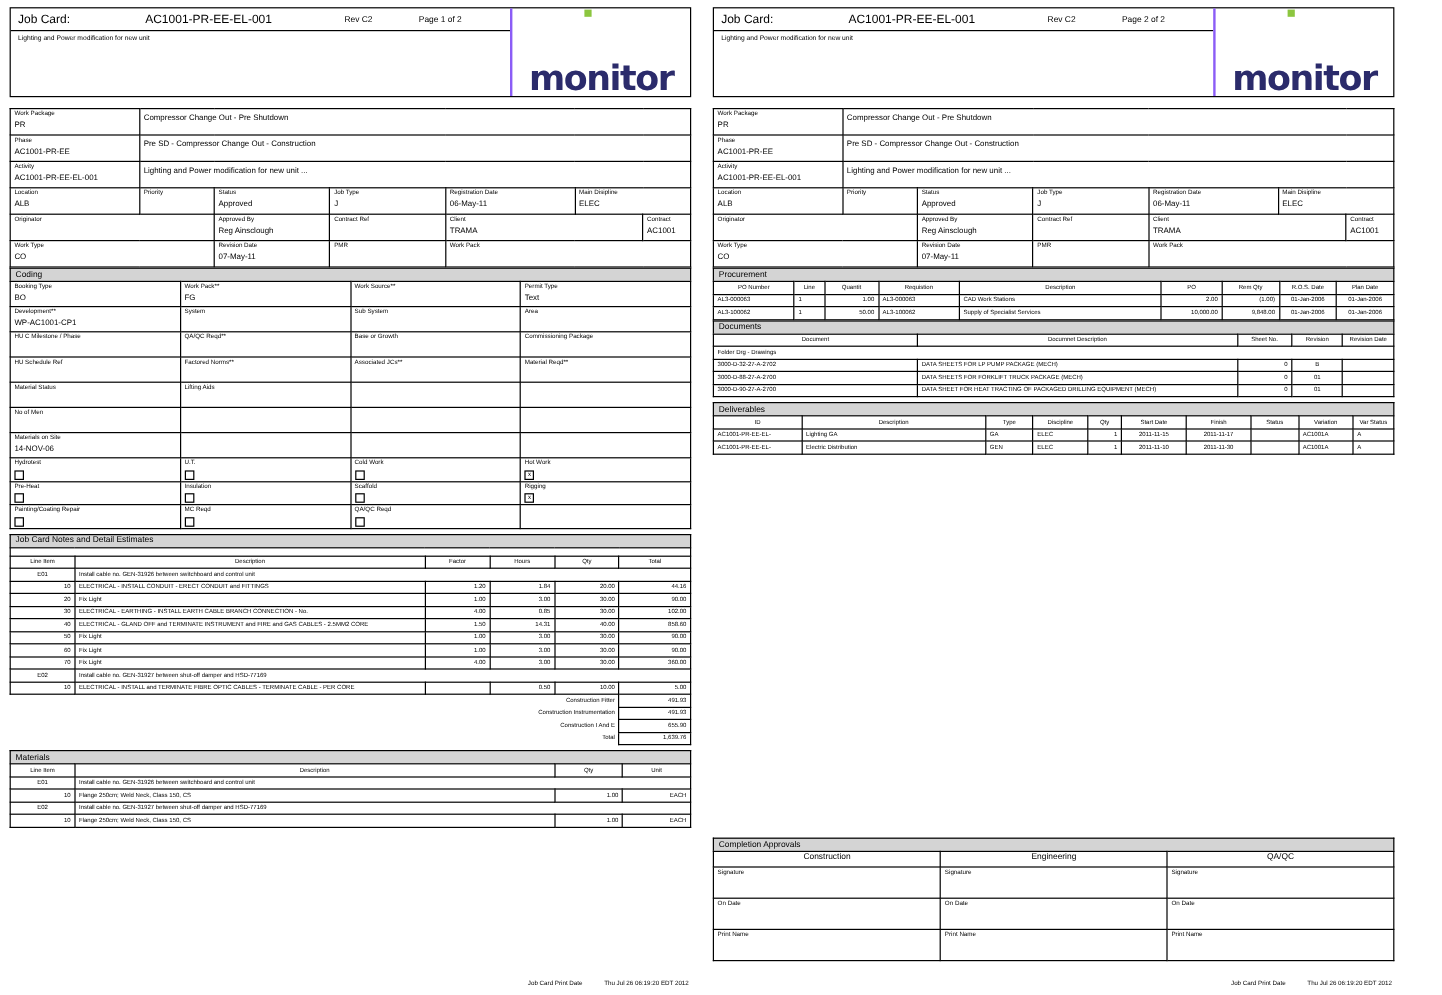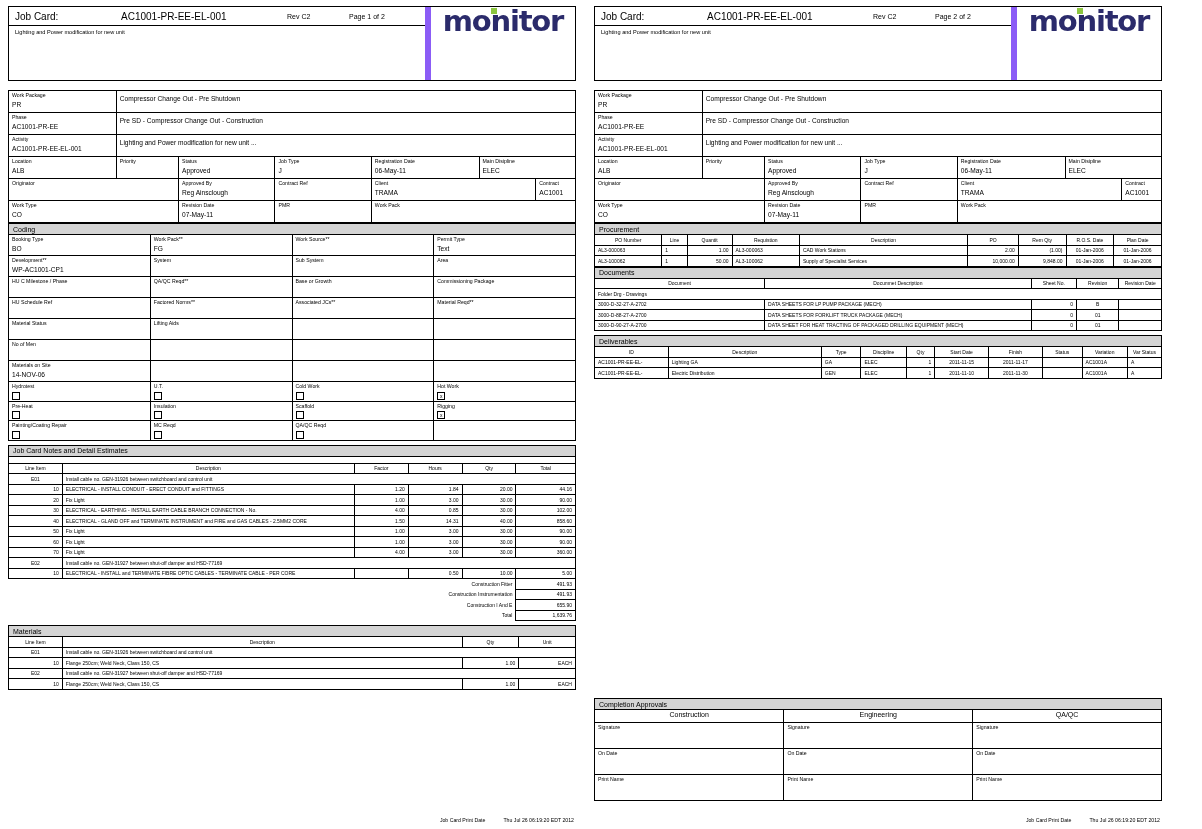--- a/index.html
+++ b/index.html
@@ -46,22 +46,22 @@
     display: flex; align-items: center;
     height: 19px; border-bottom: 1px solid #000;
     padding: 0 6px;
   }
   .hdr-jobcard-label { font-size: 10px; width: 106px; }
   .hdr-jobcard-no { font-size: 10px; flex: 1; }
   .hdr-rev { font-size: 7px; width: 62px; }
   .hdr-page { font-size: 7px; width: 70px; }
   .hdr-desc { padding: 3px 6px; font-size: 5.6px; flex: 1; }
   .hdr-logo {
-    width: 150px; border-left: 6px solid #8b5cf6;
-    display: flex; align-items: flex-start; justify-content: center;
+    width: 150px; border-left: 2px solid #8b5cf6;
+    display: flex; align-items: flex-end; justify-content: center;
     position: relative;
   }
   .logo-text {
     font-size: 29px; font-weight: bold; letter-spacing: -1.2px;
     color: #2b2b6b; line-height: 1; position: relative;
     font-family: "DejaVu Sans", sans-serif;
   }
   .logo-dot {
     position: absolute; width: 6px; height: 6px;
     background: #8cc63f; top: 1px; left: 59.5px;

